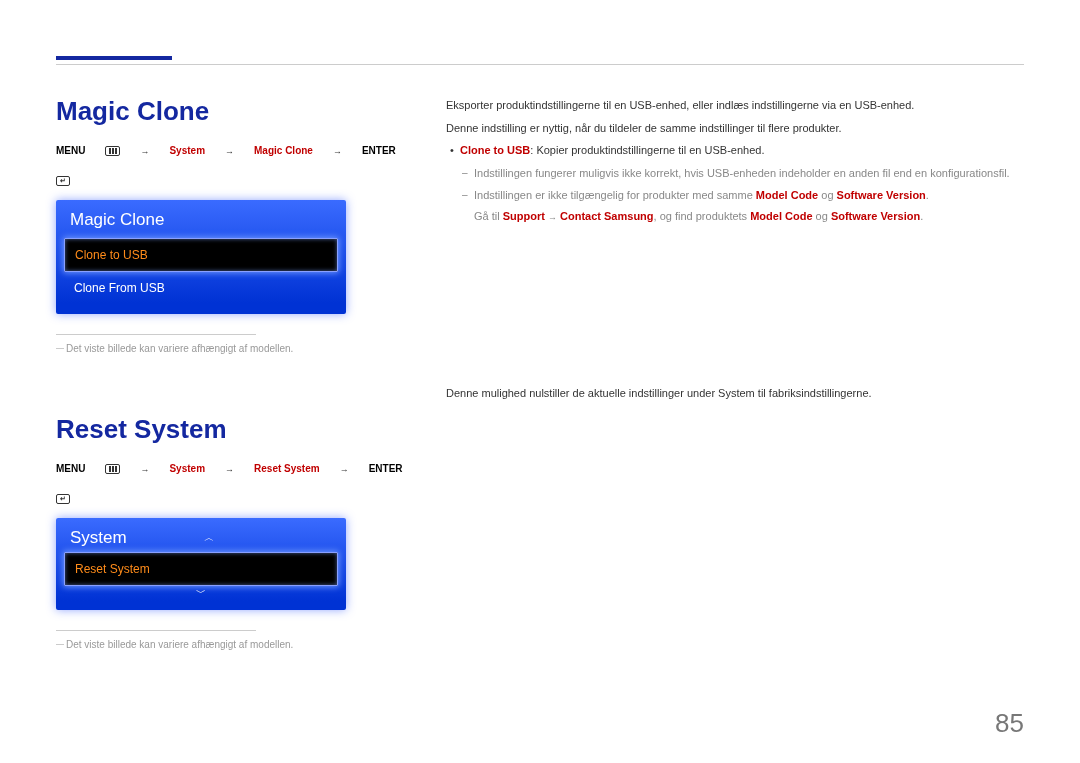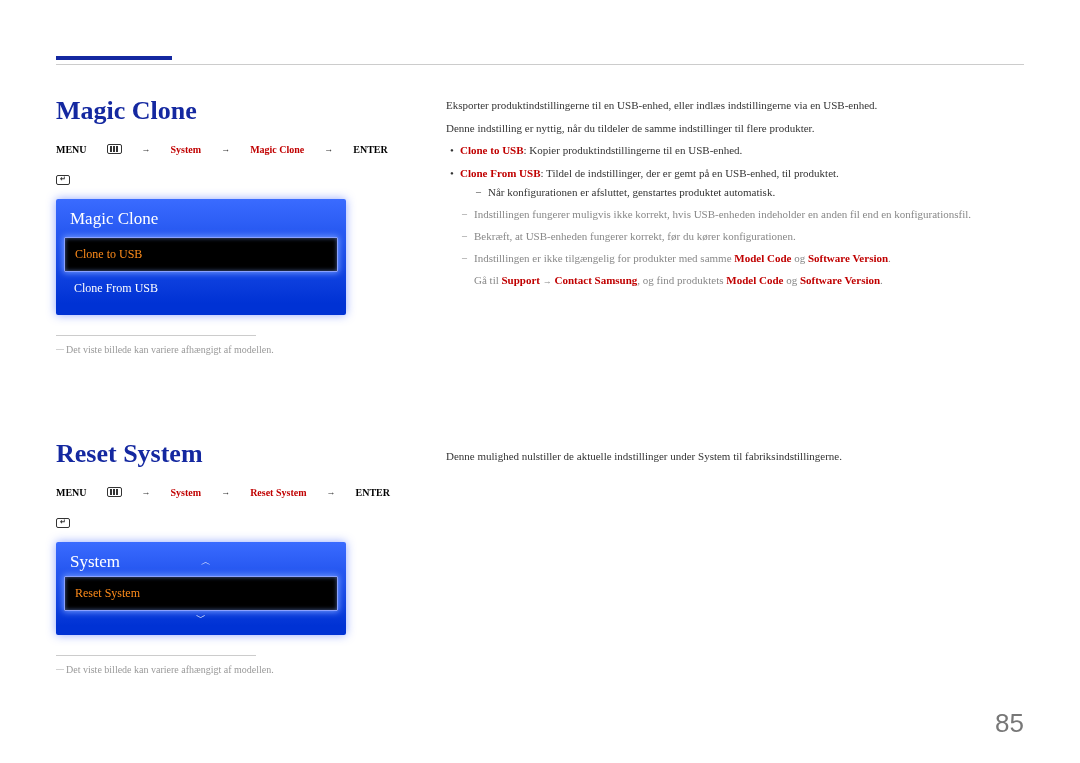--- a/index.html
+++ b/index.html
@@ -27,21 +27,20 @@
     right: 56px;
     height: 1px;
     background: #ccc;
   }
   .content {
     display: flex;
     position: absolute;
     top: 96px;
     left: 56px;
     right: 56px;
-    font-family: Liberation Serif, serif;
   }
   .left-col {
     width: 360px;
     flex-shrink: 0;
   }
   .right-col {
     flex: 1;
     font-size: 11px;
     line-height: 1.7;
     color: #333;
@@ -51,20 +50,21 @@
     color: #1428a0;
     font-size: 26px;
     font-weight: 700;
     margin-bottom: 18px;
   }
   .breadcrumb {
     font-size: 10px;
     font-weight: 700;
     margin-bottom: 14px;
     display: flex;
+    align-items: center;
     flex-wrap: wrap;
     gap: 20px;
   }
   .breadcrumb .menu-box {
     display: inline-flex;
     border: 1px solid #333;
     border-radius: 2px;
     padding: 0 2px;
     height: 10px;
     align-items: center;
@@ -218,21 +218,21 @@
       <div class="osd">
         <div class="osd-title">Magic Clone</div>
         <div class="osd-item selected">Clone to USB</div>
         <div class="osd-item">Clone From USB</div>
       </div>
 
       <hr class="hr-thin">
       <div class="disclaimer">Det viste billede kan variere afhængigt af modellen.</div>
     </div>
 
-    <div class="section-block reset" style="margin-top:84px;">
+    <div class="section-block reset" style="margin-top:60px;">
       <h2 class="section-title">Reset System</h2>
 
       <div class="breadcrumb">
         <span class="black">MENU</span>
         <span class="menu-box">
             <span></span>
             <span></span>
             <span></span>
           </span>
         <span class="arrow">→</span>
@@ -262,27 +262,22 @@
 
   <div class="right-col">
 
     <div>
       <p>Eksporter produktindstillingerne til en USB-enhed, eller indlæs indstillingerne via en USB-enhed.</p>
       <p>Denne indstilling er nyttig, når du tildeler de samme indstillinger til flere produkter.</p>
       <ul>
         <li>
           <span class="red" style="font-weight:700">Clone to USB</span><span>: Kopier produktindstillingerne til en USB-enhed.</span>
         </li>
-        <li>
-          <span class="red" style="font-weight:700">Clone From USB</span><span>: Tildel de indstillinger, der er gemt på en USB-enhed, til produktet.</span>
-          <div class="sub" style="color:#333">Når konfigurationen er afsluttet, genstartes produktet automatisk.</div>
-        </li>
       </ul>
       <div class="sub gray">Indstillingen fungerer muligvis ikke korrekt, hvis USB-enheden indeholder en anden fil end en konfigurationsfil.</div>
-      <div class="sub gray">Bekræft, at USB-enheden fungerer korrekt, før du kører konfigurationen.</div>
       <div class="sub gray">
         <span>Indstillingen er ikke tilgængelig for produkter med samme </span><span class="red" style="font-weight:700">Model Code</span><span> og </span><span class="red" style="font-weight:700">Software Version</span><span>.</span>
       </div>
       <div class="indent" style="color:#888">
         <span>Gå til </span><span class="red" style="font-weight:700">Support</span>
         <span class="arrow">→</span>
         <span class="red" style="font-weight:700">Contact Samsung</span><span>, og find produktets </span><span class="red" style="font-weight:700">Model Code</span><span> og </span><span class="red" style="font-weight:700">Software Version</span><span>.</span>
       </div>
     </div>
 

